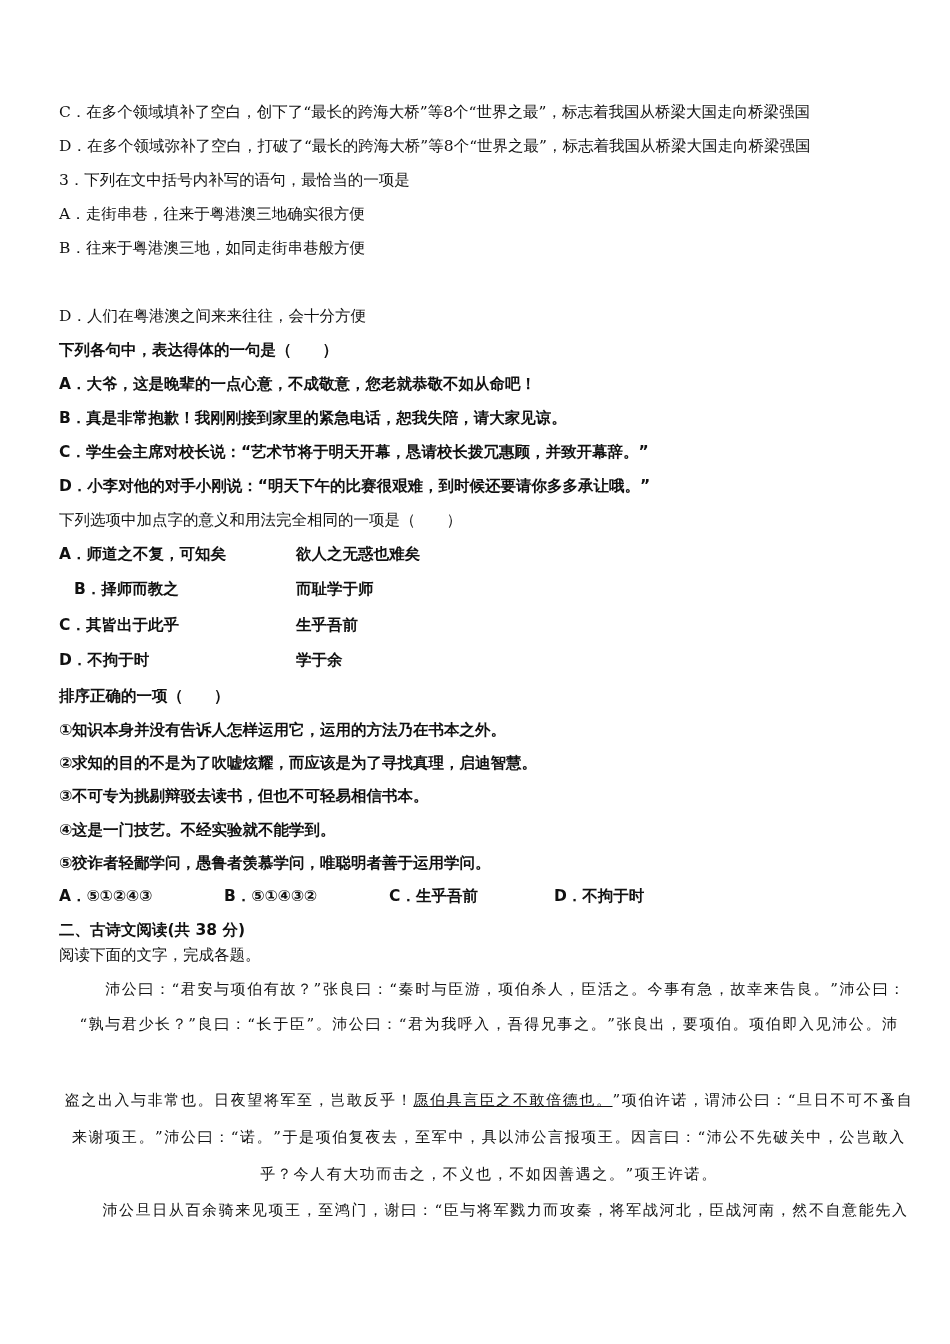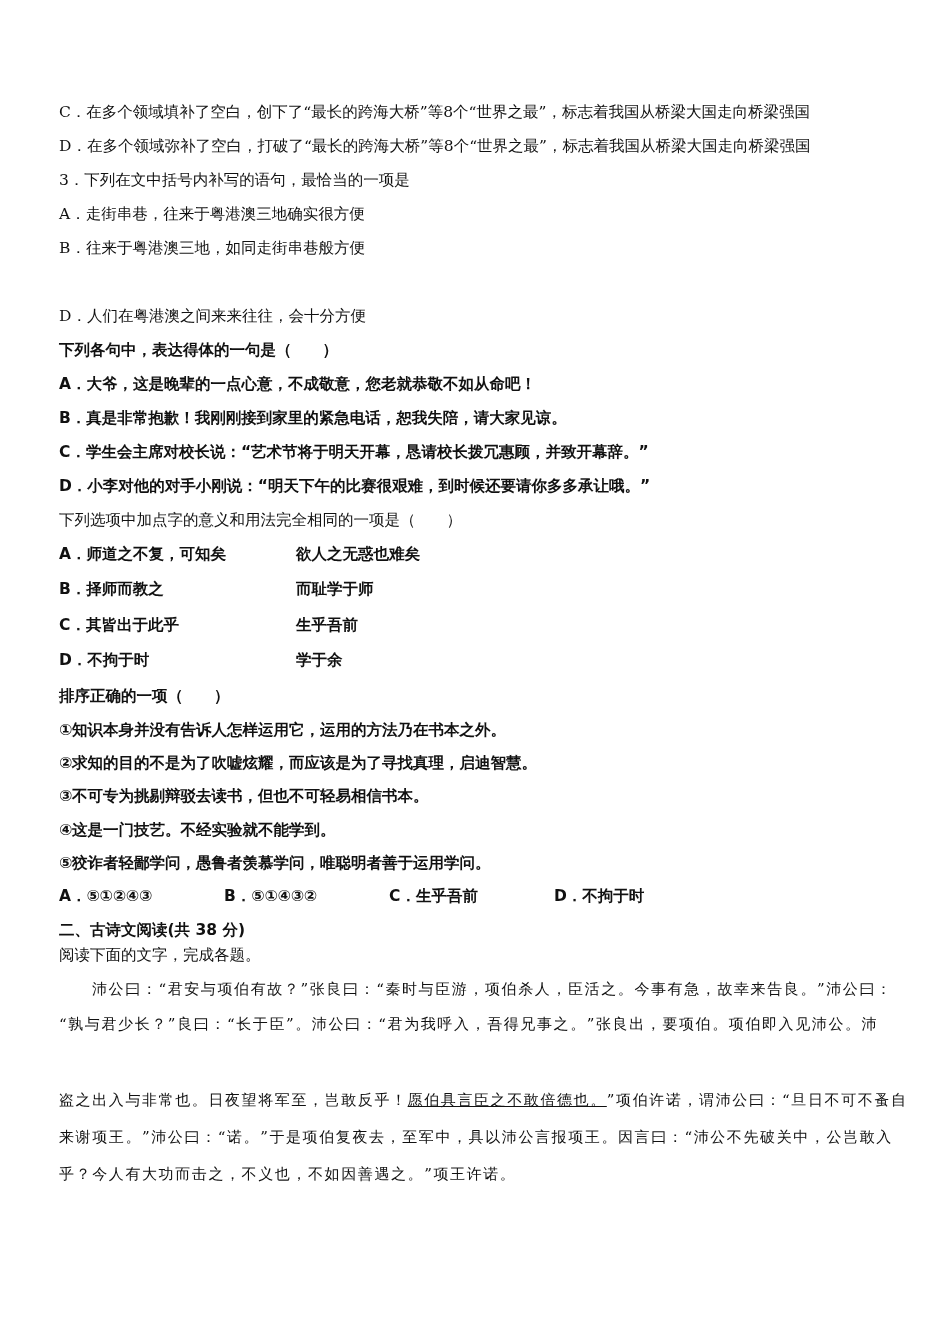--- a/index.html
+++ b/index.html
@@ -3,21 +3,21 @@
 <meta charset="utf-8">
 <style>
   html, body { margin: 0; padding: 0; background: #ffffff; }
   body { width: 950px; height: 1344px; position: relative; overflow: hidden; color: #111; }
   .page { position: absolute; left: 12px; top: 0; width: 950px; height: 1344px; }
   .line { position: absolute; left: 47px; white-space: nowrap; font-size: 15.5px; line-height: 20px; font-family: "DejaVu Serif", serif; }
   .bold { font-weight: bold; font-family: "DejaVu Sans", sans-serif; }
   .serif { font-family: "DejaVu Serif", serif; }
   .col2 { position: absolute; left: 284px; white-space: nowrap; font-size: 15.5px; line-height: 20px; font-weight: bold; font-family: "DejaVu Sans", sans-serif; }
   .opt { position: absolute; white-space: nowrap; font-size: 15.5px; line-height: 20px; font-weight: bold; font-family: "DejaVu Sans", sans-serif; }
-  .passage { position: absolute; left: 47px; width: 860px; font-size: 15px; line-height: 20px; font-family: "DejaVu Serif", serif; letter-spacing: 1.6px; white-space: nowrap; }
+  .passage { position: absolute; left: 47px; width: 860px; font-size: 15px; line-height: 20px; font-family: "DejaVu Serif", serif; letter-spacing: 1.6px; white-space: nowrap; text-align: center; }
   .underline { text-decoration: underline; }
 </style>
 </head>
 <body>
 
 <div class="page">
 
   <div class="line serif" style="top:102px;">C．在多个领域填补了空白，创下了“最长的跨海大桥”等8个“世界之最”，标志着我国从桥梁大国走向桥梁强国</div>
   <div class="line serif" style="top:136px;">D．在多个领域弥补了空白，打破了“最长的跨海大桥”等8个“世界之最”，标志着我国从桥梁大国走向桥梁强国</div>
 
@@ -28,21 +28,21 @@
 
   <div class="line bold" style="top:340px;">下列各句中，表达得体的一句是（　　）</div>
   <div class="line bold" style="top:374px;">A．大爷，这是晚辈的一点心意，不成敬意，您老就恭敬不如从命吧！</div>
   <div class="line bold" style="top:408px;">B．真是非常抱歉！我刚刚接到家里的紧急电话，恕我失陪，请大家见谅。</div>
   <div class="line bold" style="top:442px;">C．学生会主席对校长说：“艺术节将于明天开幕，恳请校长拨冗惠顾，并致开幕辞。”</div>
   <div class="line bold" style="top:476px;">D．小李对他的对手小刚说：“明天下午的比赛很艰难，到时候还要请你多多承让哦。”</div>
 
   <div class="line bold" style="top:510px;font-weight:normal;">下列选项中加点字的意义和用法完全相同的一项是（　　）</div>
   <div class="line bold" style="top:544px;">A．师道之不复，可知矣</div>
   <div class="col2" style="top:544px;">欲人之无惑也难矣</div>
-  <div class="line bold" style="top:579px;">B．择师而教之</div>
+  <div class="line bold" style="top:579px;margin-left:15px;">B．择师而教之</div>
   <div class="col2" style="top:579px;">而耻学于师</div>
   <div class="line bold" style="top:615px;">C．其皆出于此乎</div>
   <div class="col2" style="top:615px;">生乎吾前</div>
   <div class="line bold" style="top:650px;">D．不拘于时</div>
   <div class="col2" style="top:650px;">学于余</div>
 
   <div class="line bold" style="top:686px;">排序正确的一项（　　）</div>
   <div class="line bold" style="top:720px;text-align:center;">①知识本身并没有告诉人怎样运用它，运用的方法乃在书本之外。</div>
   <div class="line bold" style="top:786px;">③不可专为挑剔辩驳去读书，但也不可轻易相信书本。</div>
   <div class="line bold" style="top:753px;">②求知的目的不是为了吹嘘炫耀，而应该是为了寻找真理，启迪智慧。</div>
@@ -55,14 +55,15 @@
   <div class="opt" style="top:886px;left:542px;">D．不拘于时</div>
 
   <div class="line bold" style="top:920px;">二、古诗文阅读(共 38 分)</div>
   <div class="line serif" style="top:945px;">阅读下面的文字，完成各题。</div>
 
   <div class="passage" style="top:979px;left:80px;width:827px;">沛公曰：“君安与项伯有故？”张良曰：“秦时与臣游，项伯杀人，臣活之。今事有急，故幸来告良。”沛公曰：</div>
   <div class="passage" style="top:1014px;">“孰与君少长？”良曰：“长于臣”。沛公曰：“君为我呼入，吾得兄事之。”张良出，要项伯。项伯即入见沛公。沛</div>
   <div class="passage" style="top:1090px;"><span>盗之出入与非常也。日夜望将军至，岂敢反乎！</span><span class="underline">愿伯具言臣之不敢倍德也。</span><span>”项伯许诺，谓沛公曰：“旦日不可不蚤自</span></div>
   <div class="passage" style="top:1127px;">来谢项王。”沛公曰：“诺。”于是项伯复夜去，至军中，具以沛公言报项王。因言曰：“沛公不先破关中，公岂敢入</div>
   <div class="passage" style="top:1164px;">乎？今人有大功而击之，不义也，不如因善遇之。”项王许诺。</div>
+  <div class="passage" style="top:1200px;left:80px;width:827px;">沛公旦日从百余骑来见项王，至鸿门，谢曰：“臣与将军戮力而攻秦，将军战河北，臣战河南，然不自意能先入</div>
 
 </div>
 
 </body></html>

